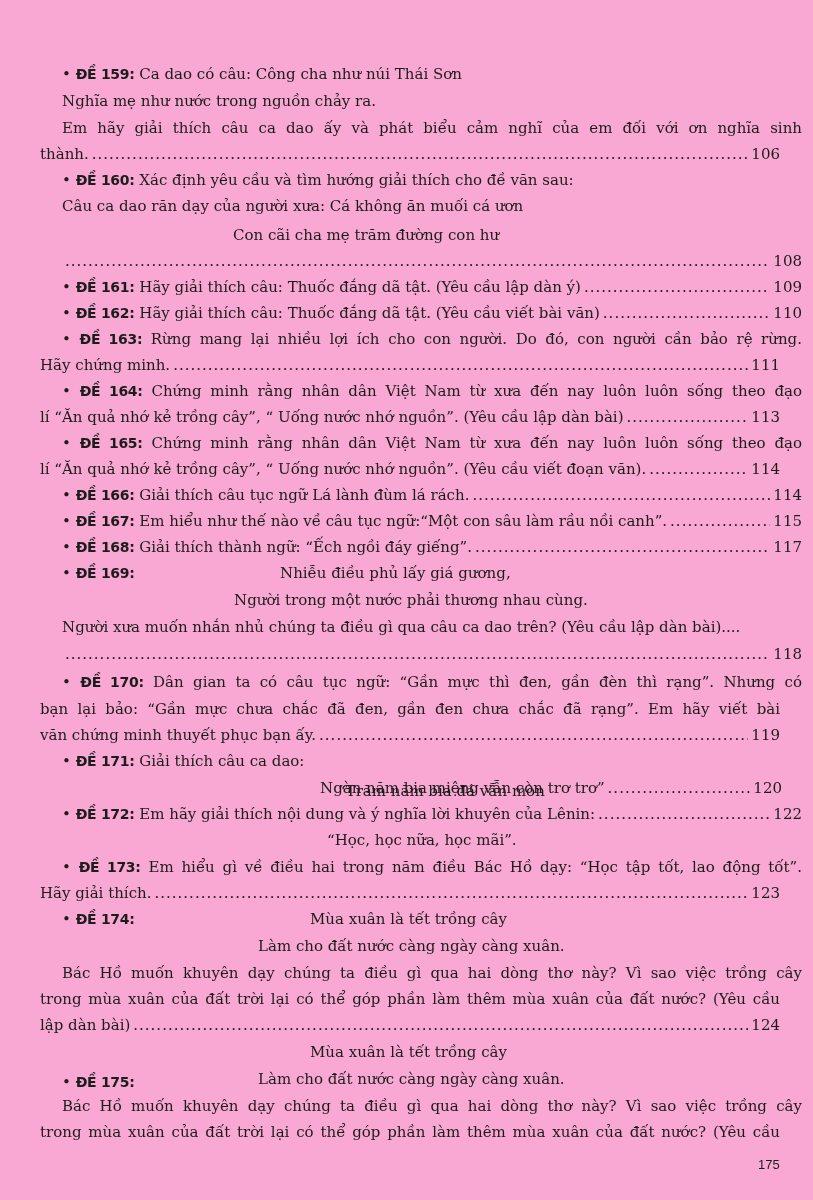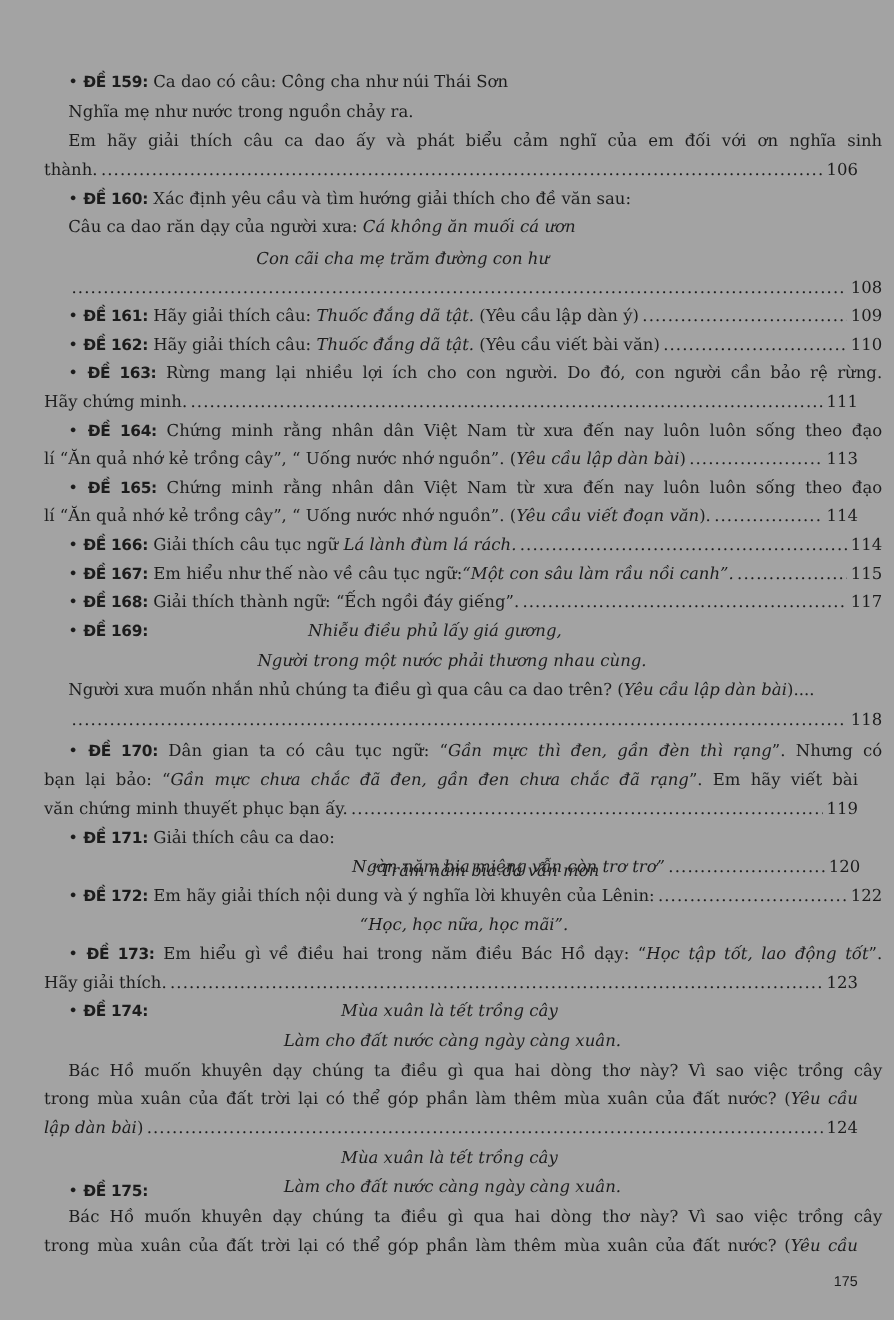--- a/index.html
+++ b/index.html
@@ -1,22 +1,22 @@
 <!DOCTYPE html>
 <html><head>
 <meta charset="utf-8">
 <style>
   html, body { margin: 0; padding: 0; background: #ffffff; }
   body { width: 813px; height: 1200px; position: relative; overflow: hidden; color: #1c1c1c;
          font-family: "DejaVu Serif", "Liberation Serif", serif; font-size: 15px; }
-  .page { position: absolute; left: 0; top: 0; width: 813px; height: 1200px; background: #a3a3a3; }
+  .page { position: absolute; left: 0; top: 0; width: 813px; height: 1200px; background: #f9a8d4; }
   .line { position: absolute; left: 40px; width: 740px; height: 22px; line-height: 22px; white-space: nowrap; }
   .ind { padding-left: 22px; }
   .lbl { font-family: "DejaVu Sans", "Liberation Sans", sans-serif; font-weight: bold; font-size: 14px; letter-spacing: -0.3px; }
-  .it { font-style: italic; }
+  .it { }
   .lead { display: flex; align-items: baseline; }
   .lead .txt { white-space: nowrap; flex: 0 0 auto; }
   .lead .dots { flex: 1 1 auto; overflow: hidden; white-space: nowrap; margin: 0 3px; letter-spacing: 1px; }
   .lead .dots::after { content: "..............................................................................................................................................................................................................................................................."; }
   .lead .pg { flex: 0 0 auto; text-align: right; }
   .pagenum { position: absolute; left: 758px; top: 1157px; font-family: "Liberation Sans", sans-serif; font-size: 13px; }
   .just { text-align: justify; text-align-last: justify; }
 </style>
 </head>
 <body>

